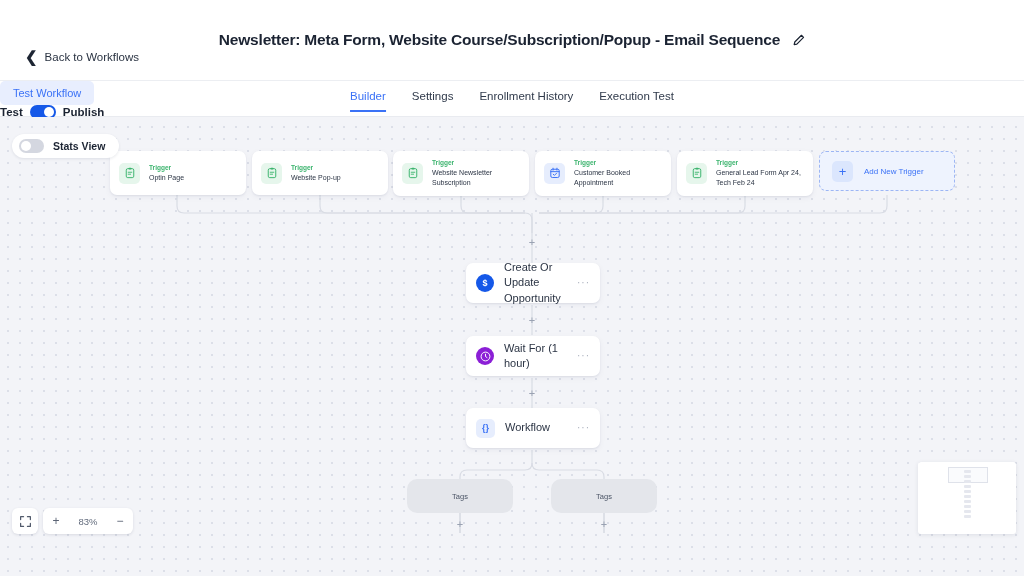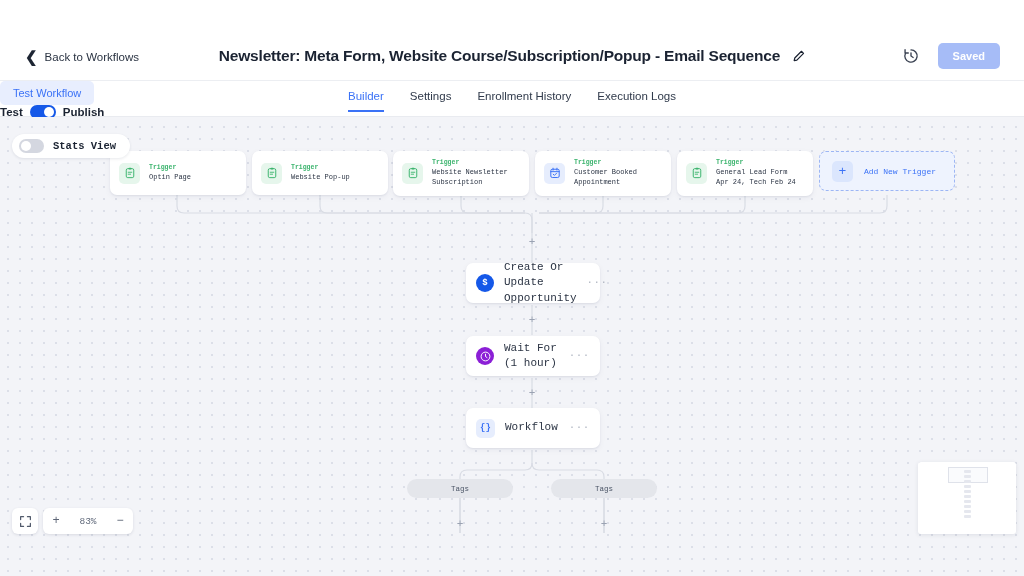--- a/index.html
+++ b/index.html
@@ -18,21 +18,21 @@
     background: #ffffff;
     border-bottom: 1px solid #eceef2;
   }
   .back-link {
     position: absolute; left: 25px; top: 56px; transform: translateY(-50%);
     display: flex; align-items: center; gap: 7px;
     color: #2a3342; font-size: 11.5px; cursor: pointer;
   }
   .back-chev { font-size: 15px; font-weight: 700; line-height: 1; color: #1d2533; }
   .doc-title {
-    position: absolute; left: 50%; top: 56px; transform: translate(-50%, -50%);
+    position: absolute; left: 50%; top: 40px; transform: translate(-50%, -50%);
     display: flex; align-items: center; gap: 12px; white-space: nowrap; justify-content: center;
   }
   .doc-title .t { font-size: 15.5px; font-weight: 700; color: #1b2332; letter-spacing: -0.2px; }
   .pencil { width: 13px; height: 13px; display: block; cursor: pointer; }
 
   .hdr-right {
     position: absolute; right: 24px; top: 56px; transform: translateY(-50%);
     display: flex; align-items: center; gap: 18px;
   }
   .icon-btn { width: 18px; height: 18px; cursor: pointer; display: block; }
@@ -72,21 +72,20 @@
   }
 
   
   .canvas {
     position: absolute; top: 117px; left: 0; width: 1024px; height: 459px;
     background-color: #f3f4f8;
     background-image: radial-gradient(#dcdfe8 1px, transparent 1.1px);
     background-size: 12px 12px;
     background-position: 2px 4px;
     overflow: hidden;
-    font-family: Liberation Mono, monospace;
   }
 
   .stats-view {
     position: absolute; left: 12px; top: 17px; z-index: 6;
     display: flex; align-items: center; gap: 9px;
     background: #ffffff; border-radius: 16px; padding: 5px 14px 5px 7px;
     box-shadow: 0 1px 3px rgba(30,40,70,.10);
     cursor: pointer;
   }
   .switch-off {
@@ -145,21 +144,21 @@
   .circ.bluec { background: #1558e8; }
   .circ.purplec { background: #8b1fd6; }
   .sq { width: 19px; height: 19px; border-radius: 5px; background: #e6edfd;
         display: flex; align-items: center; justify-content: center;
         color: #3b72f6; font-size: 9px; font-weight: 700; flex: none; }
   .act-name { font-size: 11px; color: #2b3444; line-height: 1.4; flex: 1; }
   .dots { color: #aab0bd; font-size: 10px; letter-spacing: 1px; line-height: 1; flex: none; }
 
   
   .pill {
-    position: absolute; z-index: 3; width: 106px; height: 19px;
+    position: absolute; z-index: 3; width: 106px; height: 34px;
     background: #e4e6eb; border-radius: 10px;
     display: flex; align-items: center; justify-content: center;
     font-size: 7.5px; color: #4b5566; cursor: pointer;
   }
 
   
   .wplus {
     position: absolute; z-index: 4; color: #9aa2b2; font-size: 11px;
     line-height: 1; transform: translate(-50%, -50%); cursor: pointer;
     user-select: none;
@@ -213,36 +212,28 @@
       <span>Back to Workflows</span>
     </div>
 
     <div class="doc-title">
       <span class="t">Newsletter: Meta Form, Website Course/Subscription/Popup - Email Sequence</span>
       <svg class="pencil" viewBox="0 0 16 16">
         <path d="M11.8 1.6l2.6 2.6-8.2 8.2-3.3.7.7-3.3z" fill="none" stroke="#1b2332" stroke-width="1.5" stroke-linejoin="round"></path>
       </svg>
     </div>
 
-    <div class="hdr-right">
-      <svg class="icon-btn" viewBox="0 0 20 20">
-        <path d="M10 3.2a6.8 6.8 0 1 1-6.1 3.8" fill="none" stroke="#3a4252" stroke-width="1.5" stroke-linecap="round"></path>
-        <path d="M3.4 3.1v3.6h3.6" fill="none" stroke="#3a4252" stroke-width="1.5" stroke-linecap="round" stroke-linejoin="round"></path>
-        <path d="M10 6.5V10l2.4 1.6" fill="none" stroke="#3a4252" stroke-width="1.5" stroke-linecap="round"></path>
-      </svg>
-      <button class="saved-btn">Saved</button>
-    </div>
   </div>
 
   <div class="tabrow">
     <div class="tabs">
       <div class="tab active">Builder</div>
       <div class="tab">Settings</div>
       <div class="tab">Enrollment History</div>
-      <div class="tab">Execution Logs</div>
+      <div class="tab">Execution Test</div>
     </div>
 
     <div class="tabbar-right">
       <button class="test-btn">Test Workflow</button>
       <div class="pubgroup">
         <span>Test</span>
         <div class="switch">
           <div class="knob"></div>
         </div>
         <span>Publish</span>

